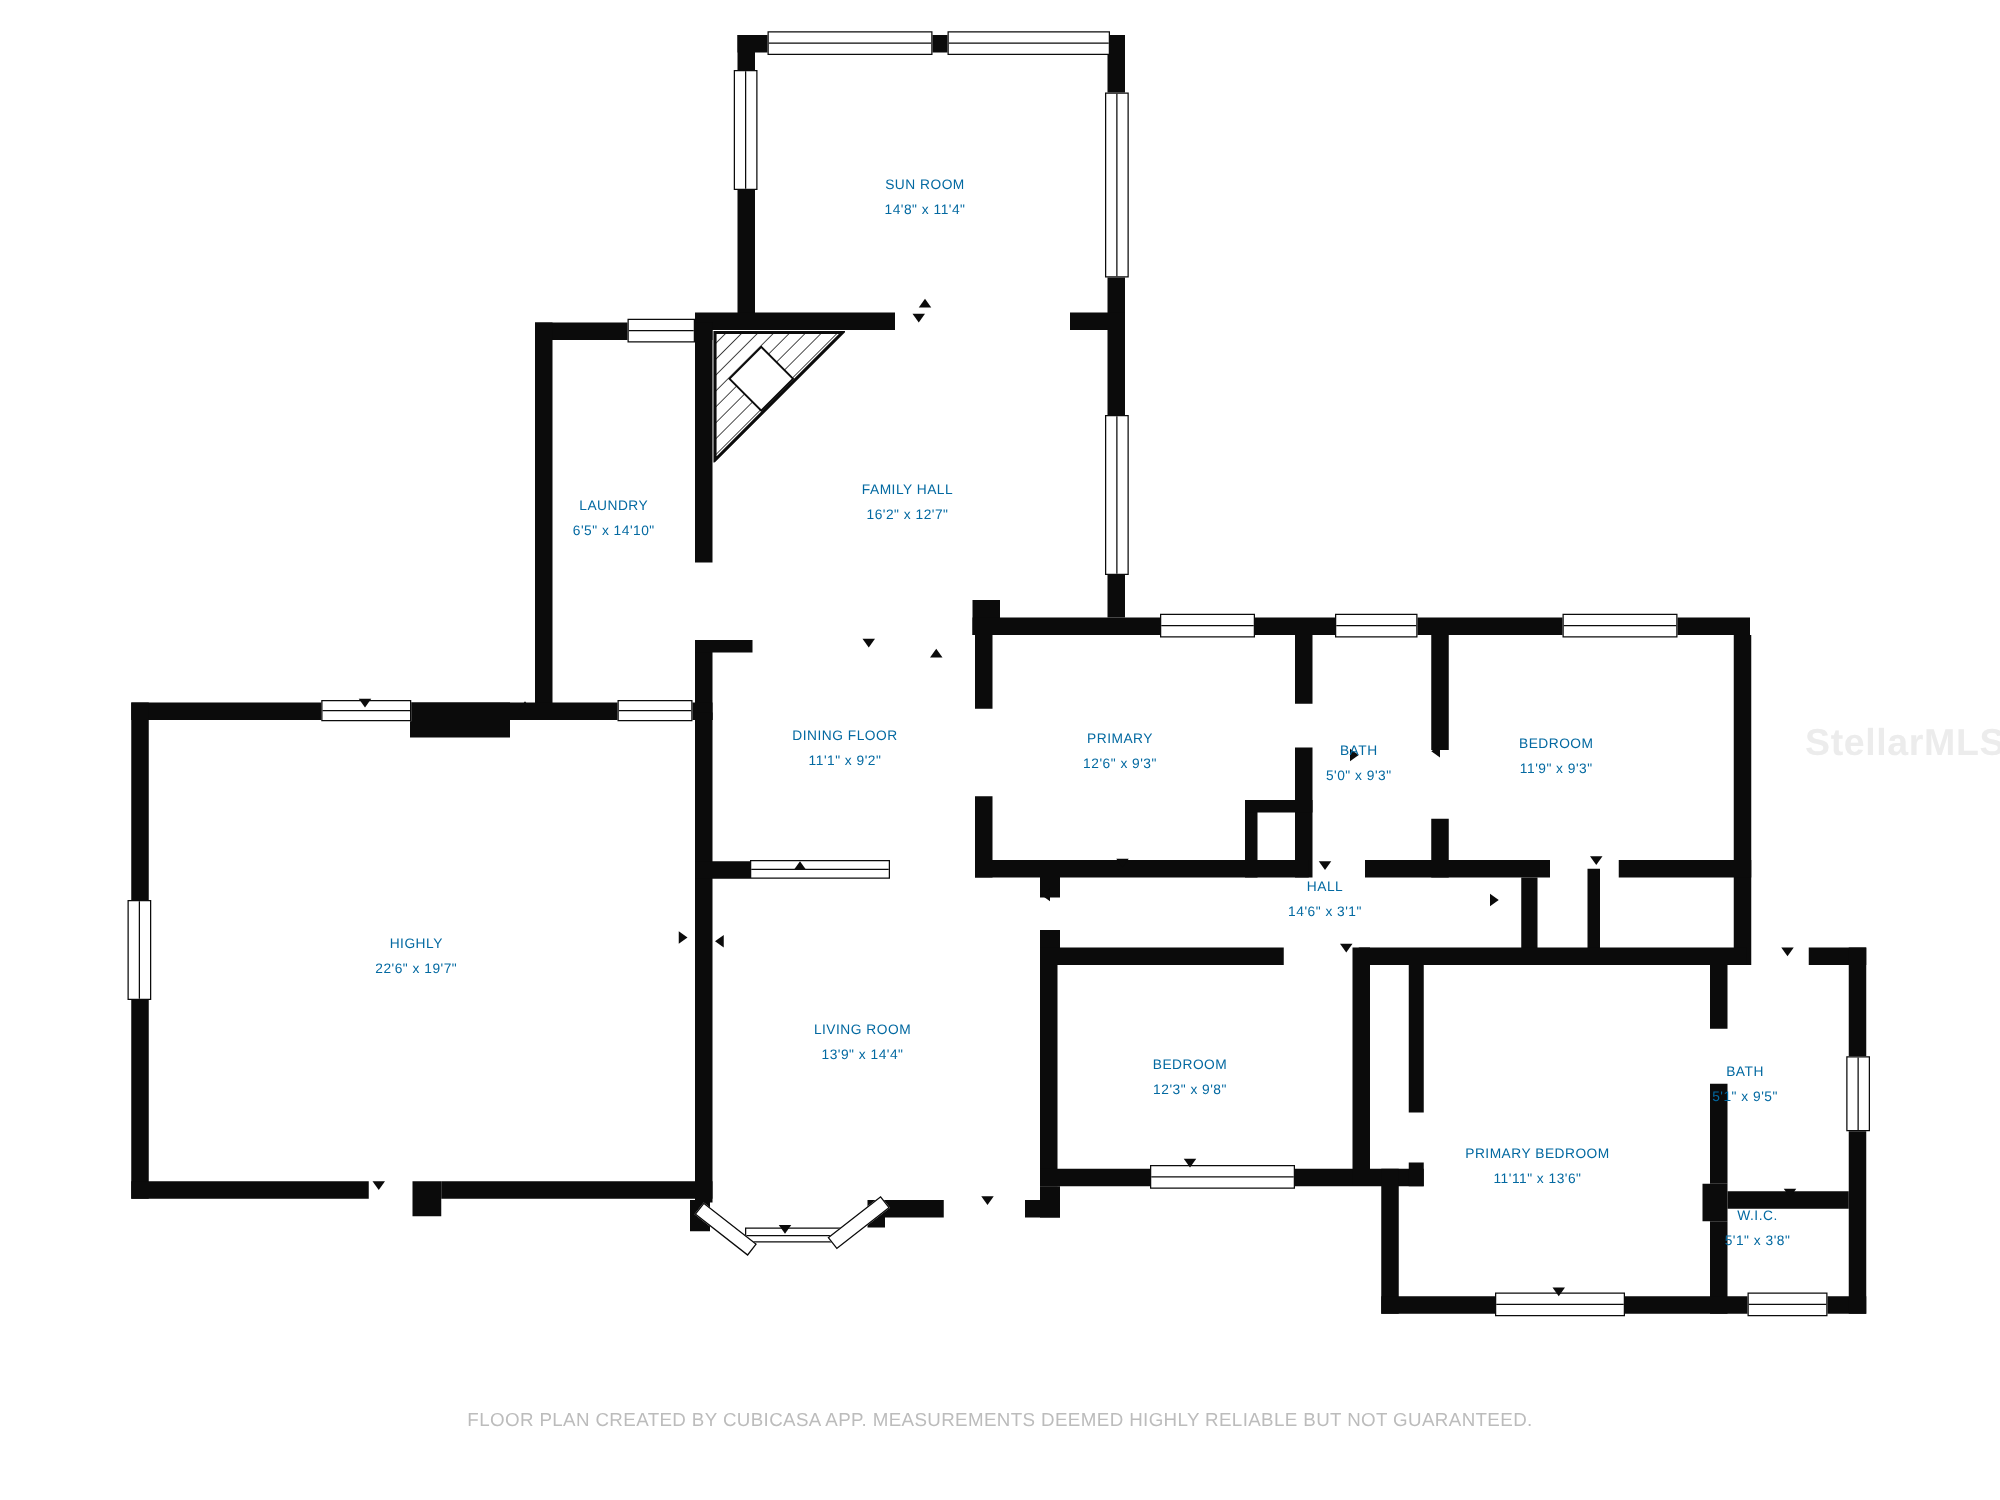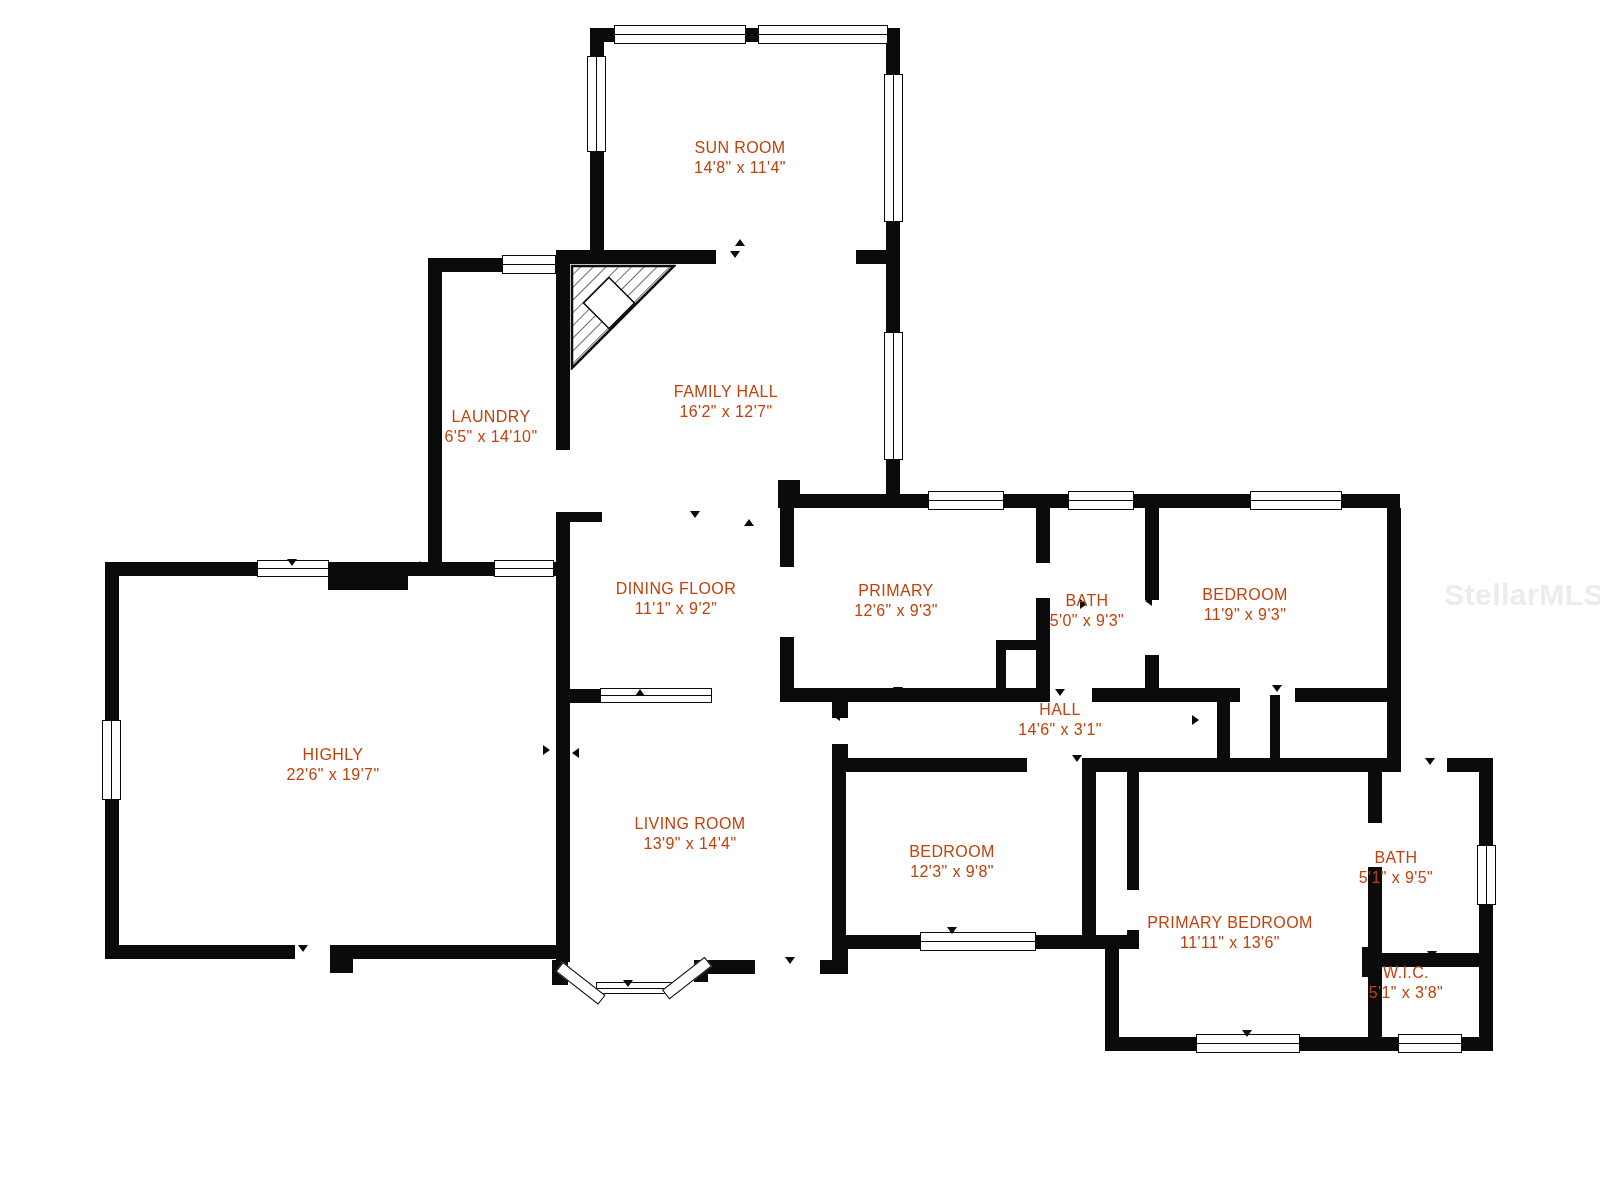--- a/index.html
+++ b/index.html
@@ -8,21 +8,21 @@
   .wall{position:absolute;background:#0b0b0b;}
   .win{position:absolute;background:#ffffff;border:1.5px solid #0b0b0b;box-sizing:border-box;}
   .win-h::before{content:"";position:absolute;left:0;right:0;top:50%;height:1px;margin-top:-0.5px;background:#0b0b0b;}
   .win-v::before{content:"";position:absolute;top:0;bottom:0;left:50%;width:1px;margin-left:-0.5px;background:#0b0b0b;}
   .tri{position:absolute;width:0;height:0;}
   .tri.down{border-left:5px solid transparent;border-right:5px solid transparent;border-top:7px solid #0b0b0b;}
   .tri.up{border-left:5px solid transparent;border-right:5px solid transparent;border-bottom:7px solid #0b0b0b;}
   .tri.left{border-top:5px solid transparent;border-bottom:5px solid transparent;border-right:7px solid #0b0b0b;}
   .tri.right{border-top:5px solid transparent;border-bottom:5px solid transparent;border-left:7px solid #0b0b0b;}
   .room-label{position:absolute;transform:translate(-50%,-50%);text-align:center;
-              color:#c2410c;font-size:16px;line-height:20px;letter-spacing:0.4px;white-space:nowrap;}
+              color:#0369a1;font-size:11px;line-height:20px;letter-spacing:0.4px;white-space:nowrap;}
   .room-label .nm{display:block;}
   .room-label .dm{display:block;}
   #footer-note{position:absolute;left:0;right:0;top:1128px;text-align:center;
                color:#bcbcbc;font-size:15px;letter-spacing:0.3px;}
   #watermark{position:absolute;left:1444px;top:578px;color:#ececec;font-size:30px;
              font-weight:bold;letter-spacing:0.5px;white-space:nowrap;}
   #fireplace{position:absolute;left:570px;top:264px;}
   .bay{position:absolute;background:#fff;border:1.5px solid #0b0b0b;box-sizing:border-box;}
 </style>
 </head>
@@ -146,21 +146,21 @@
   </svg>
 
   <div class="room-label" style="left:740px;top:158px;">
       <span class="nm">SUN ROOM</span>
       <span class="dm">14'8" x 11'4"</span>
     </div>
   <div class="room-label" style="left:726px;top:402px;">
       <span class="nm">FAMILY HALL</span>
       <span class="dm">16'2" x 12'7"</span>
     </div>
-  <div class="room-label" style="left:491px;top:427px;">
+  <div class="room-label" style="left:491px;top:415px;">
       <span class="nm">LAUNDRY</span>
       <span class="dm">6'5" x 14'10"</span>
     </div>
   <div class="room-label" style="left:676px;top:599px;">
       <span class="nm">DINING FLOOR</span>
       <span class="dm">11'1" x 9'2"</span>
     </div>
   <div class="room-label" style="left:896px;top:601px;">
       <span class="nm">PRIMARY</span>
       <span class="dm">12'6" x 9'3"</span>
@@ -196,13 +196,14 @@
   <div class="room-label" style="left:1396px;top:868px;">
       <span class="nm">BATH</span>
       <span class="dm">5'1" x 9'5"</span>
     </div>
   <div class="room-label" style="left:1406px;top:983px;">
       <span class="nm">W.I.C.</span>
       <span class="dm">5'1" x 3'8"</span>
     </div>
 
   <div id="watermark">StellarMLS</div>
+  <div id="footer-note">FLOOR PLAN CREATED BY CUBICASA APP. MEASUREMENTS DEEMED HIGHLY RELIABLE BUT NOT GUARANTEED.</div>
 </div>
 
 </body></html>

